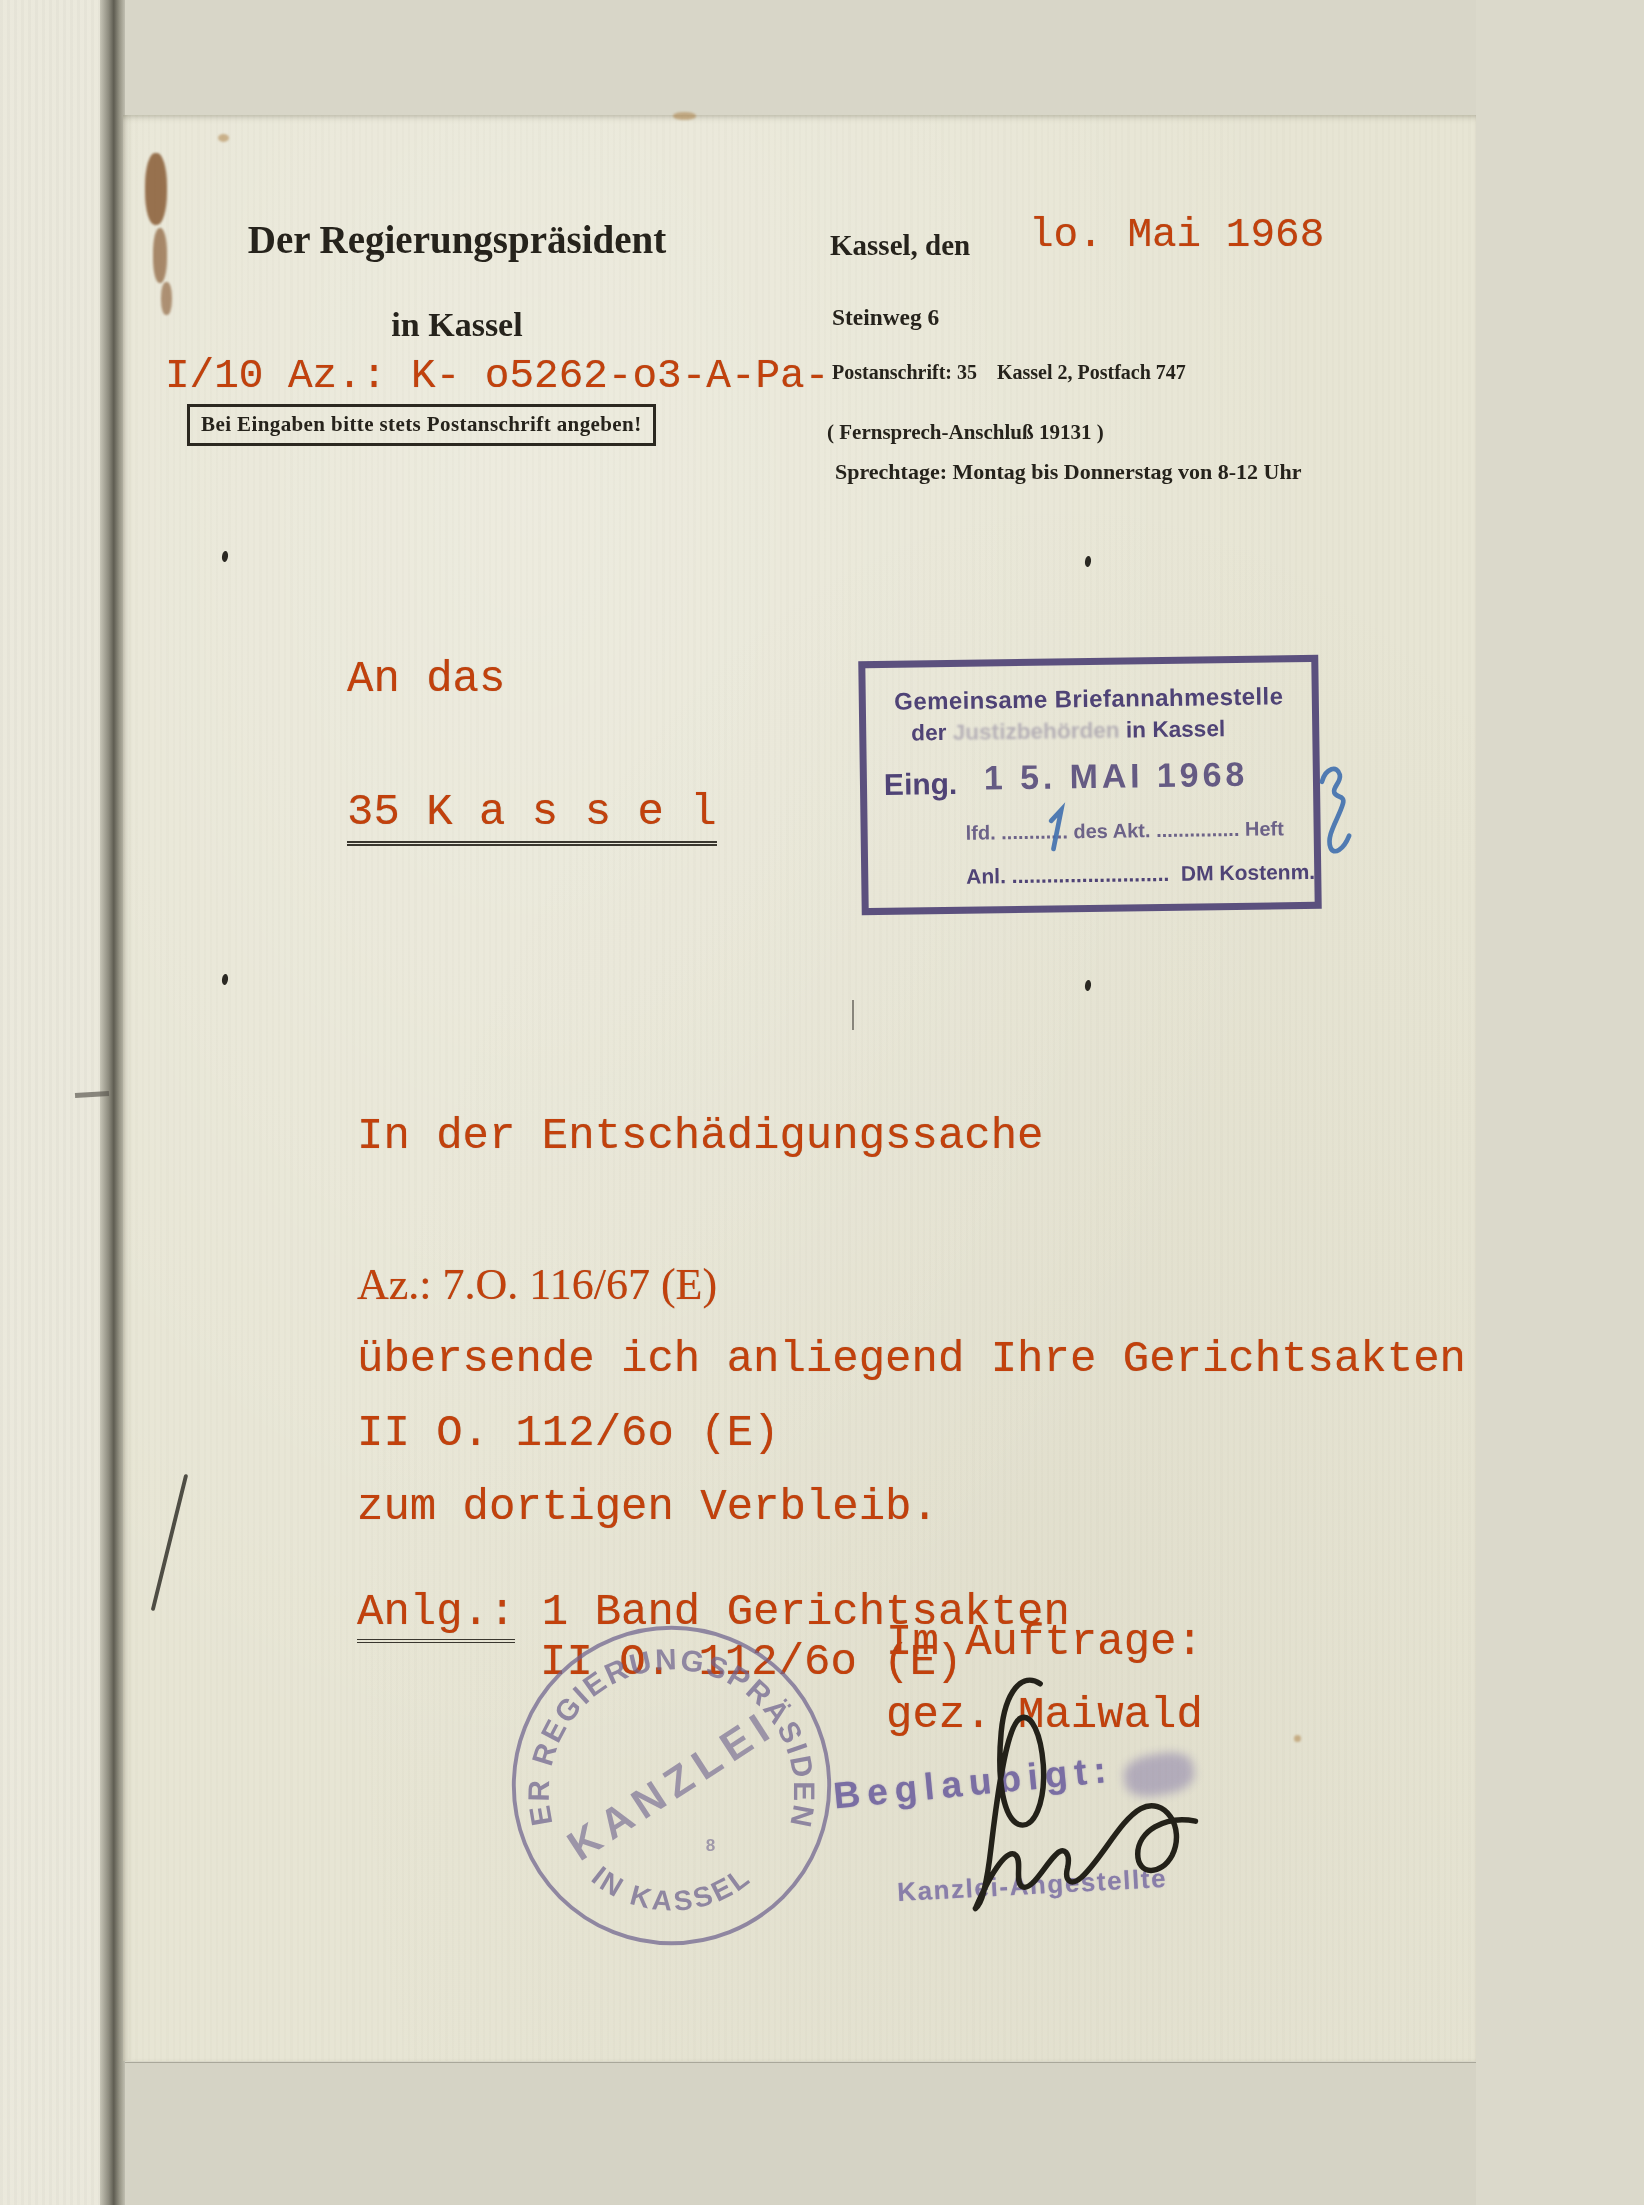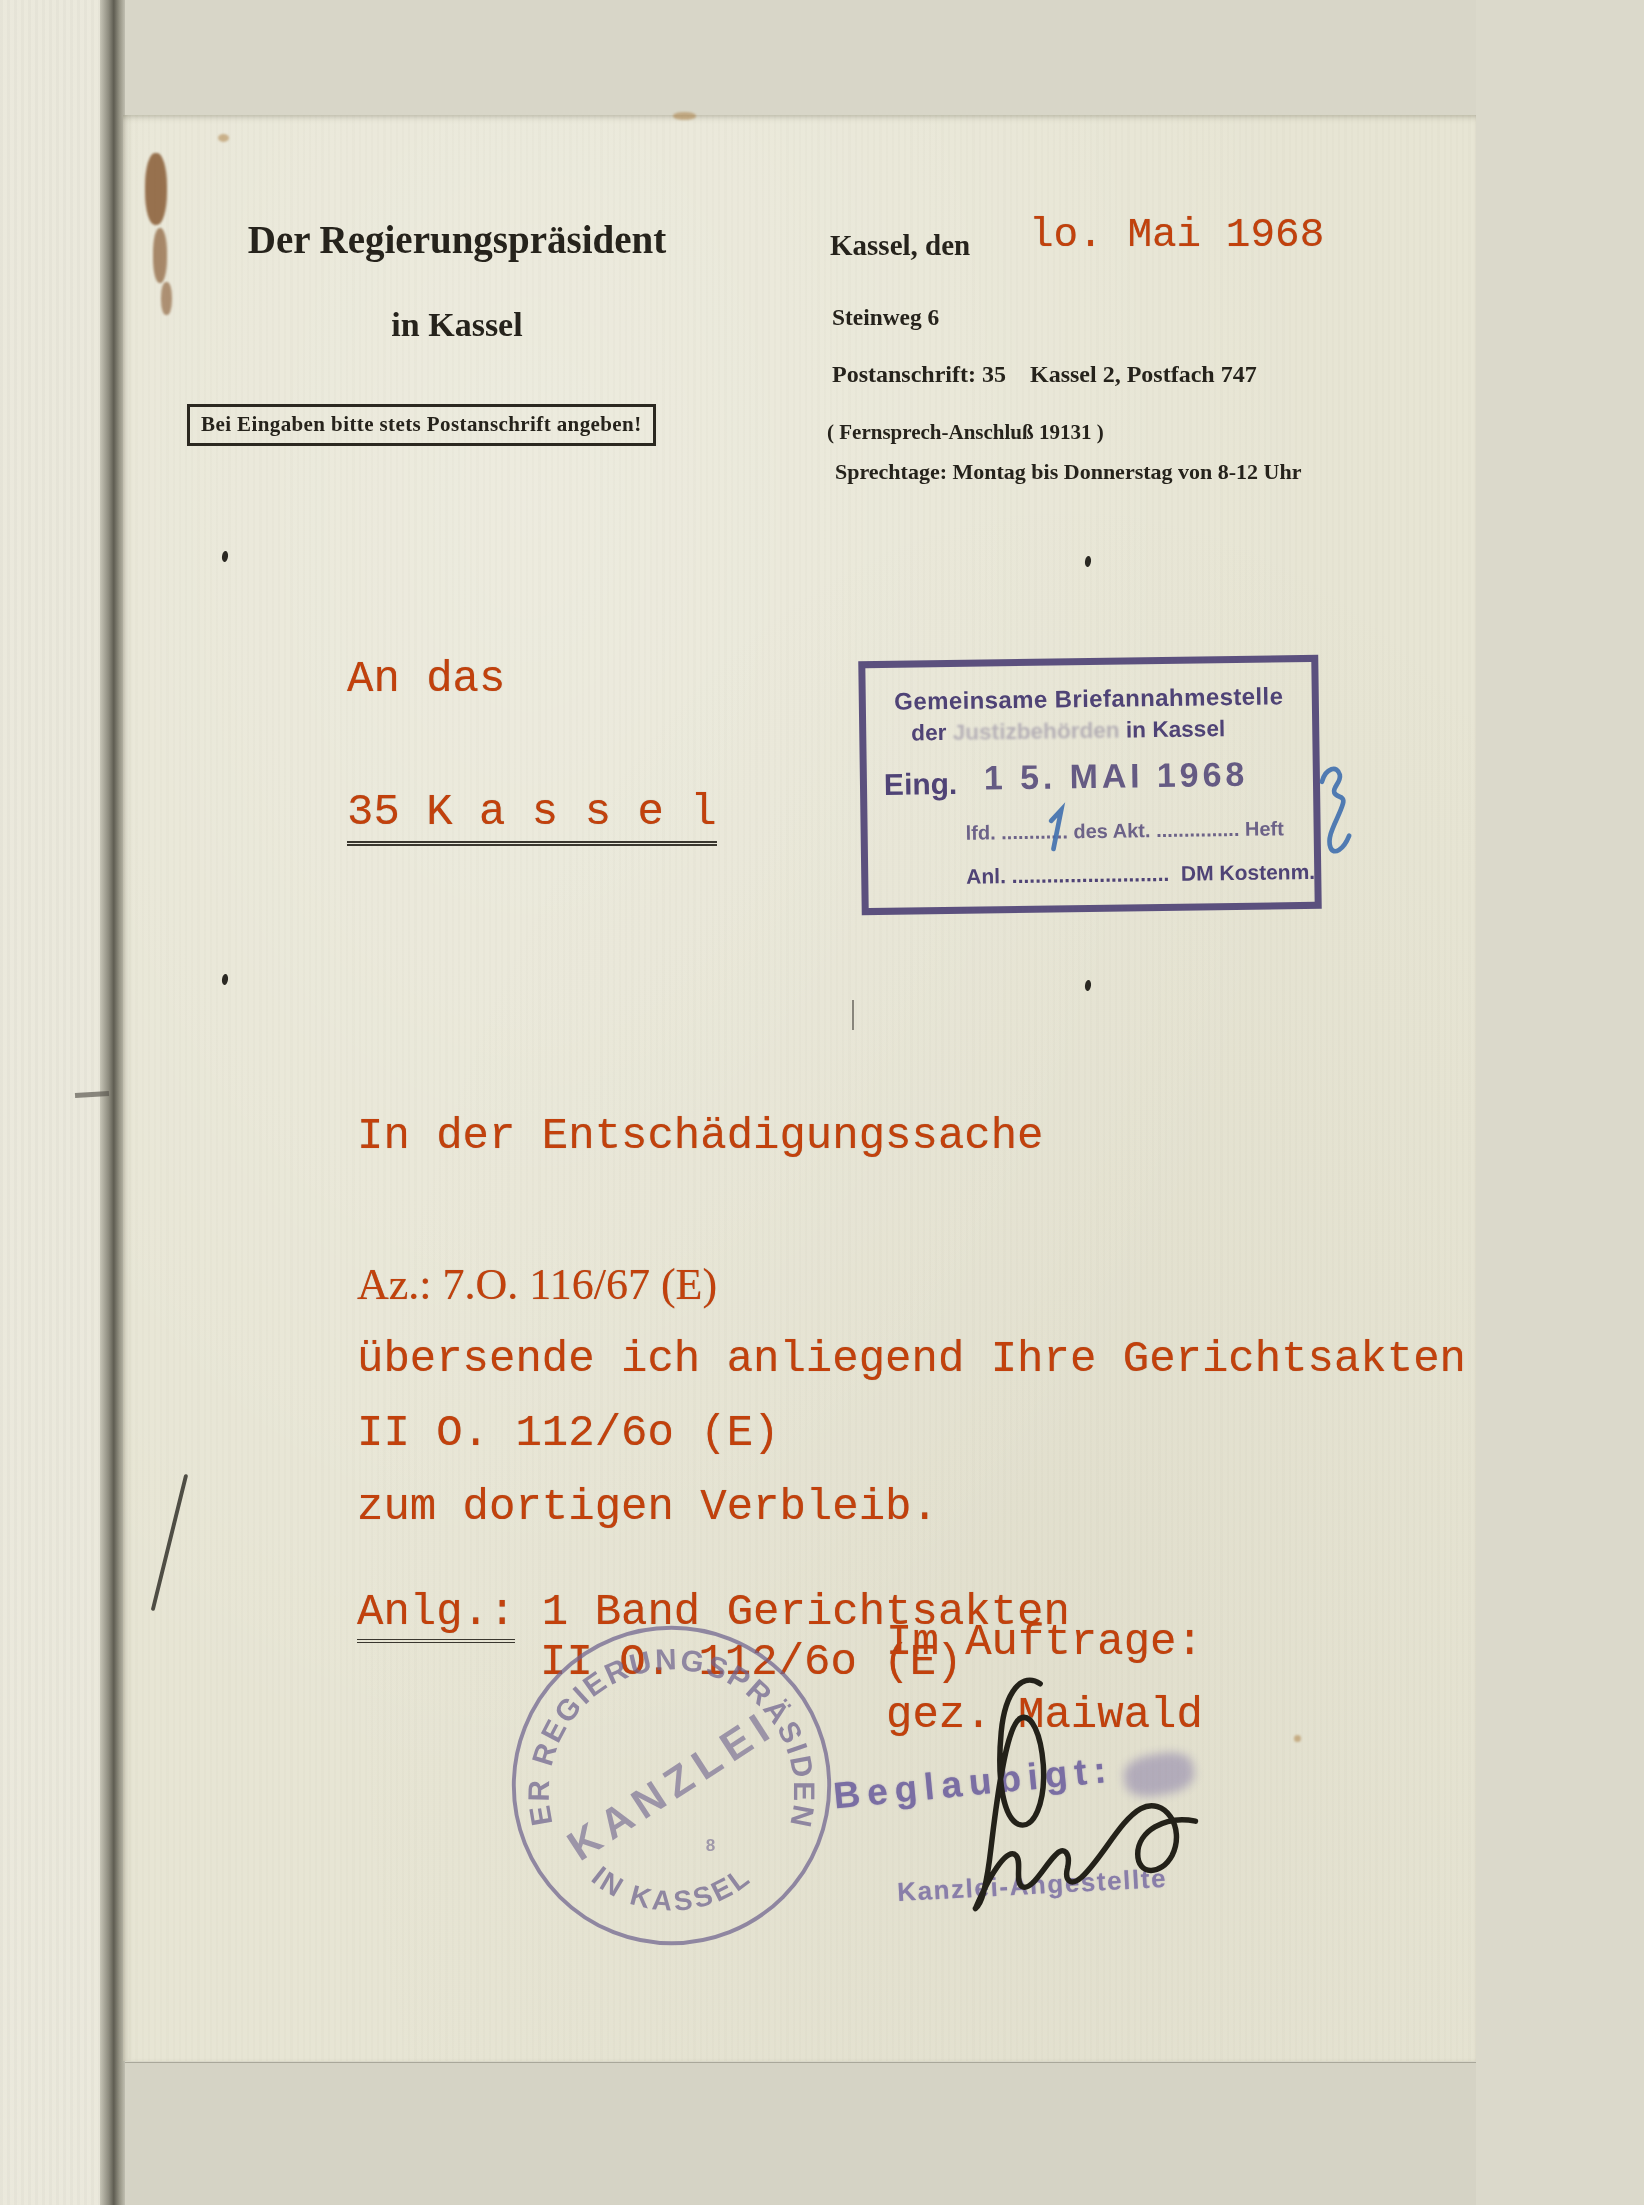--- a/index.html
+++ b/index.html
@@ -65,24 +65,25 @@
   <div class="stain-light" style="left:218px;top:134px;width:11px;height:7.8px;"></div>
   <div class="stain-light" style="left:673px;top:112px;width:23.4px;height:7.8px;"></div>
   <div class="stain-light" style="left:1294px;top:1735px;width:7px;height:7px;"></div>
 
   <div class="pos serifbold center" style="left:226px;top:217px;width:462px;font-size:39px;">Der Regierungspräsident</div>
   <div class="pos serifbold center" style="left:226px;top:306px;width:462px;font-size:34px;">in Kassel</div>
 
   <div class="pos serifbold" style="left:830px;top:229px;font-size:29px;">Kassel, den</div>
   <div class="pos mono" style="left:1029px;top:212px;font-size:41px;">lo. Mai 1968</div>
   <div class="pos serifbold" style="left:832px;top:304px;font-size:23.4px;">Steinweg 6</div>
-  <div class="pos serifbold" style="left:832px;top:361px;font-size:24px;white-space:pre;">Postanschrift: 35    Kassel 2, Postfach 747</div>
+  <div class="pos serifbold" style="left:832px;top:361px;font-size:20px;white-space:pre;">Postanschrift: 35    Kassel 2, Postfach 747</div>
   <div class="pos serifbold" style="left:827px;top:420px;font-size:21px;">( Fernsprech-Anschluß 19131 )</div>
   <div class="pos serifbold" style="left:835px;top:459px;font-size:22px;">Sprechtage: Montag bis Donnerstag von 8-12 Uhr</div>
 
+  <div class="pos mono" style="left:165px;top:353px;font-size:41px;">I/10 Az.: K- o5262-o3-A-Pa-</div>
   <div class="pos" style="left:187px;top:404px;">
     <span class="serifbold notice-box">Bei Eingaben bitte stets Postanschrift angeben!</span>
   </div>
 
   <div class="dot" style="left:222px;top:551px;"></div>
   <div class="dot" style="left:1085px;top:556px;"></div>
   <div class="dot" style="left:222px;top:974px;"></div>
   <div class="dot" style="left:1085px;top:980px;"></div>
   <div class="mark-vert" style="left:852px;top:1000px;"></div>
   <div class="mark-vert" style="left:75px;top:1092px;width:34px;height:4.7px;transform:rotate(-3deg);"></div>

